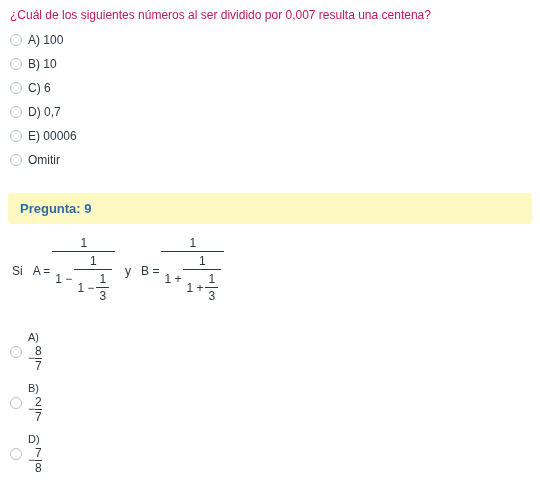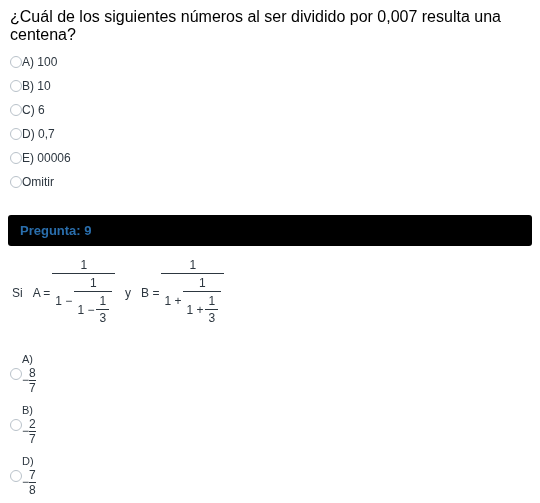--- a/index.html
+++ b/index.html
@@ -4,34 +4,35 @@
 <style>
   * { box-sizing: border-box; margin: 0; padding: 0; }
   body {
     font-family: -apple-system, BlinkMacSystemFont, "Segoe UI", Arial, sans-serif;
     font-size: 12px;
     color: #2d3740;
     background: #ffffff;
     width: 540px;
   }
   .question-block { padding: 8px 10px 10px 10px; }
-  .question-text { color: #000000; margin-bottom: 11px; font-size: 16px; }
+  .question-text { color: #be185d; margin-bottom: 11px; font-size: 12px; }
   .opt {
     display: flex;
     align-items: center;
+    gap: 6px;
     margin: 10px 0;
     font-size: 12px;
   }
   .radio {
     width: 12px; height: 12px; border: 1px solid #b9c2ca; border-radius: 50%;
     flex-shrink: 0;
   }
   .radio[data-interactable="true"] { cursor: pointer; }
   .question-header {
-    background: #000000;
+    background: #fef9c3;
     color: #2a6eac;
     font-weight: 600;
     font-size: 13px;
     padding: 8px 12px;
     border-radius: 3px;
     margin: 6px 8px 6px 8px;
   }
   .stem {
     display: flex;
     align-items: center;

